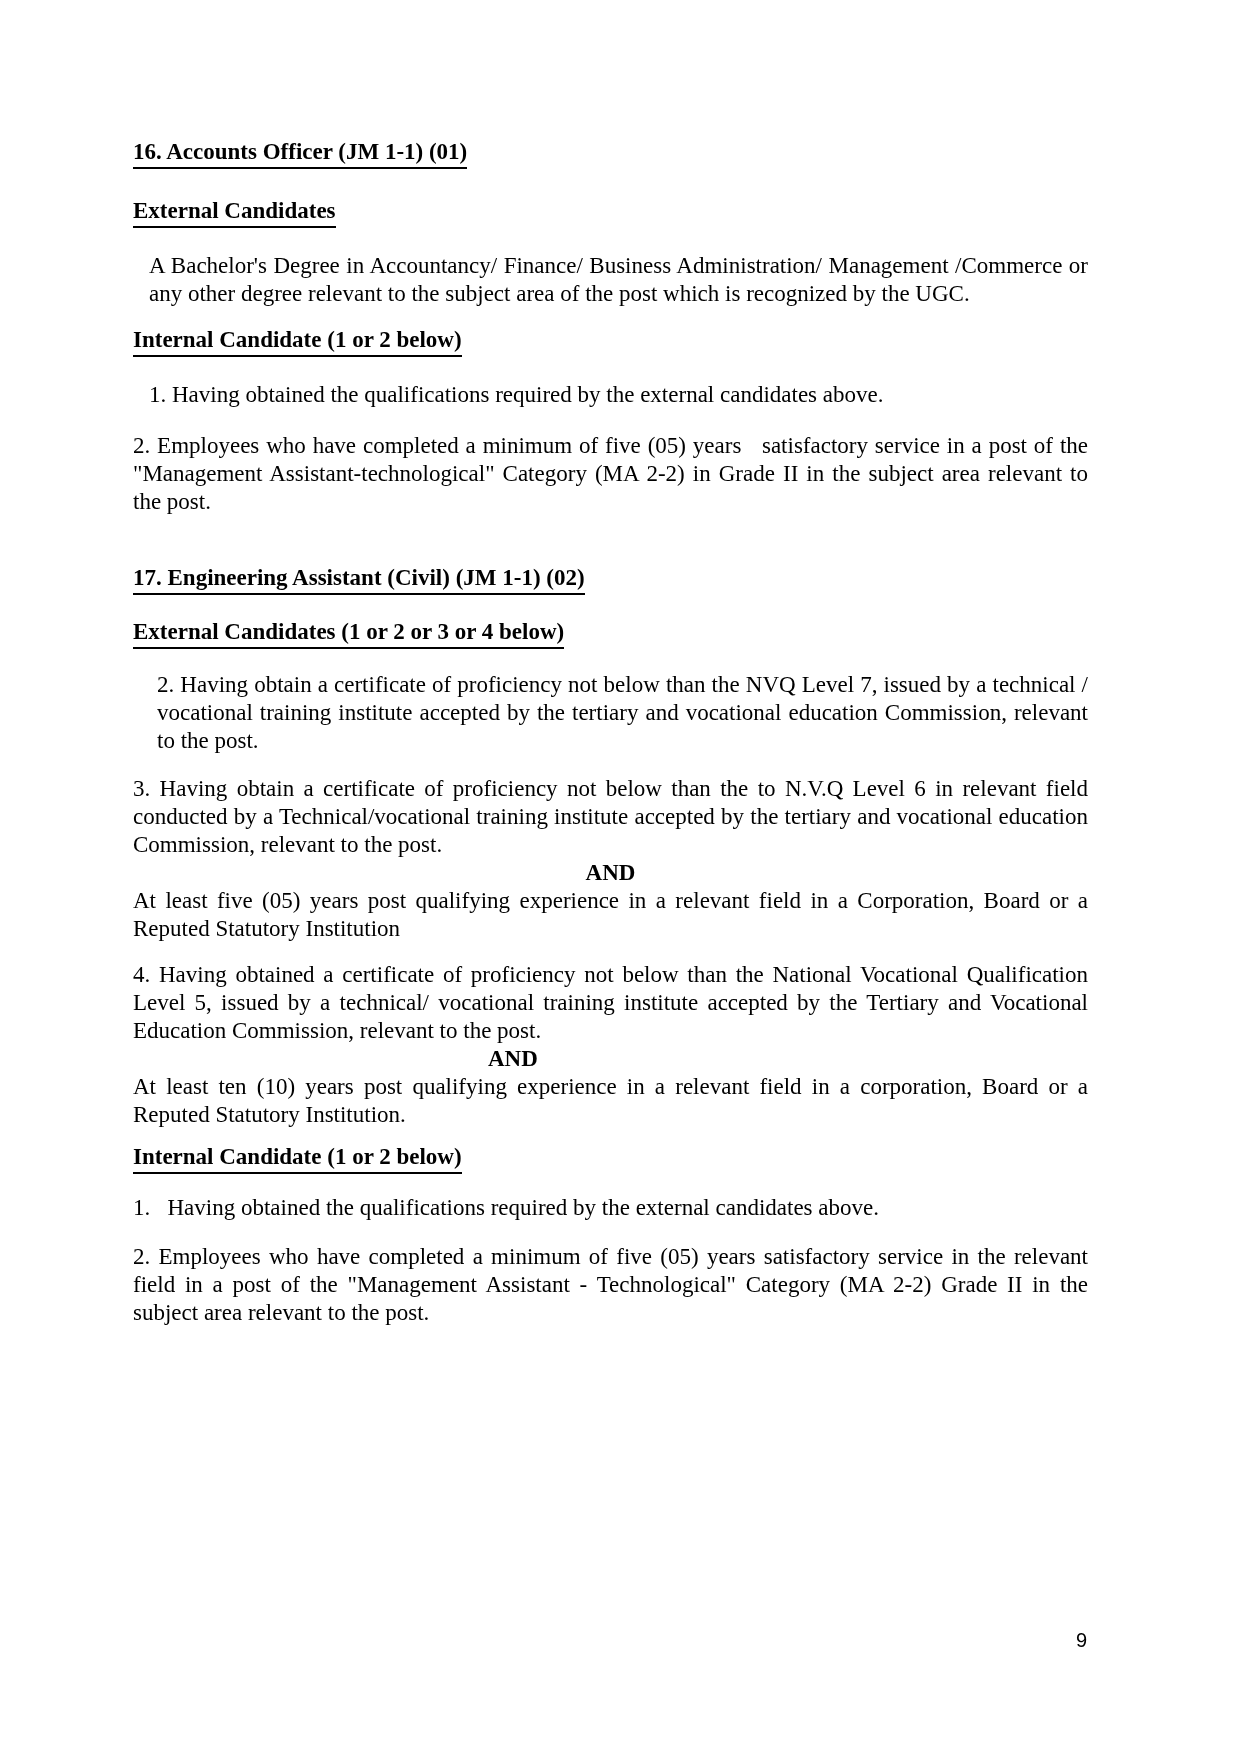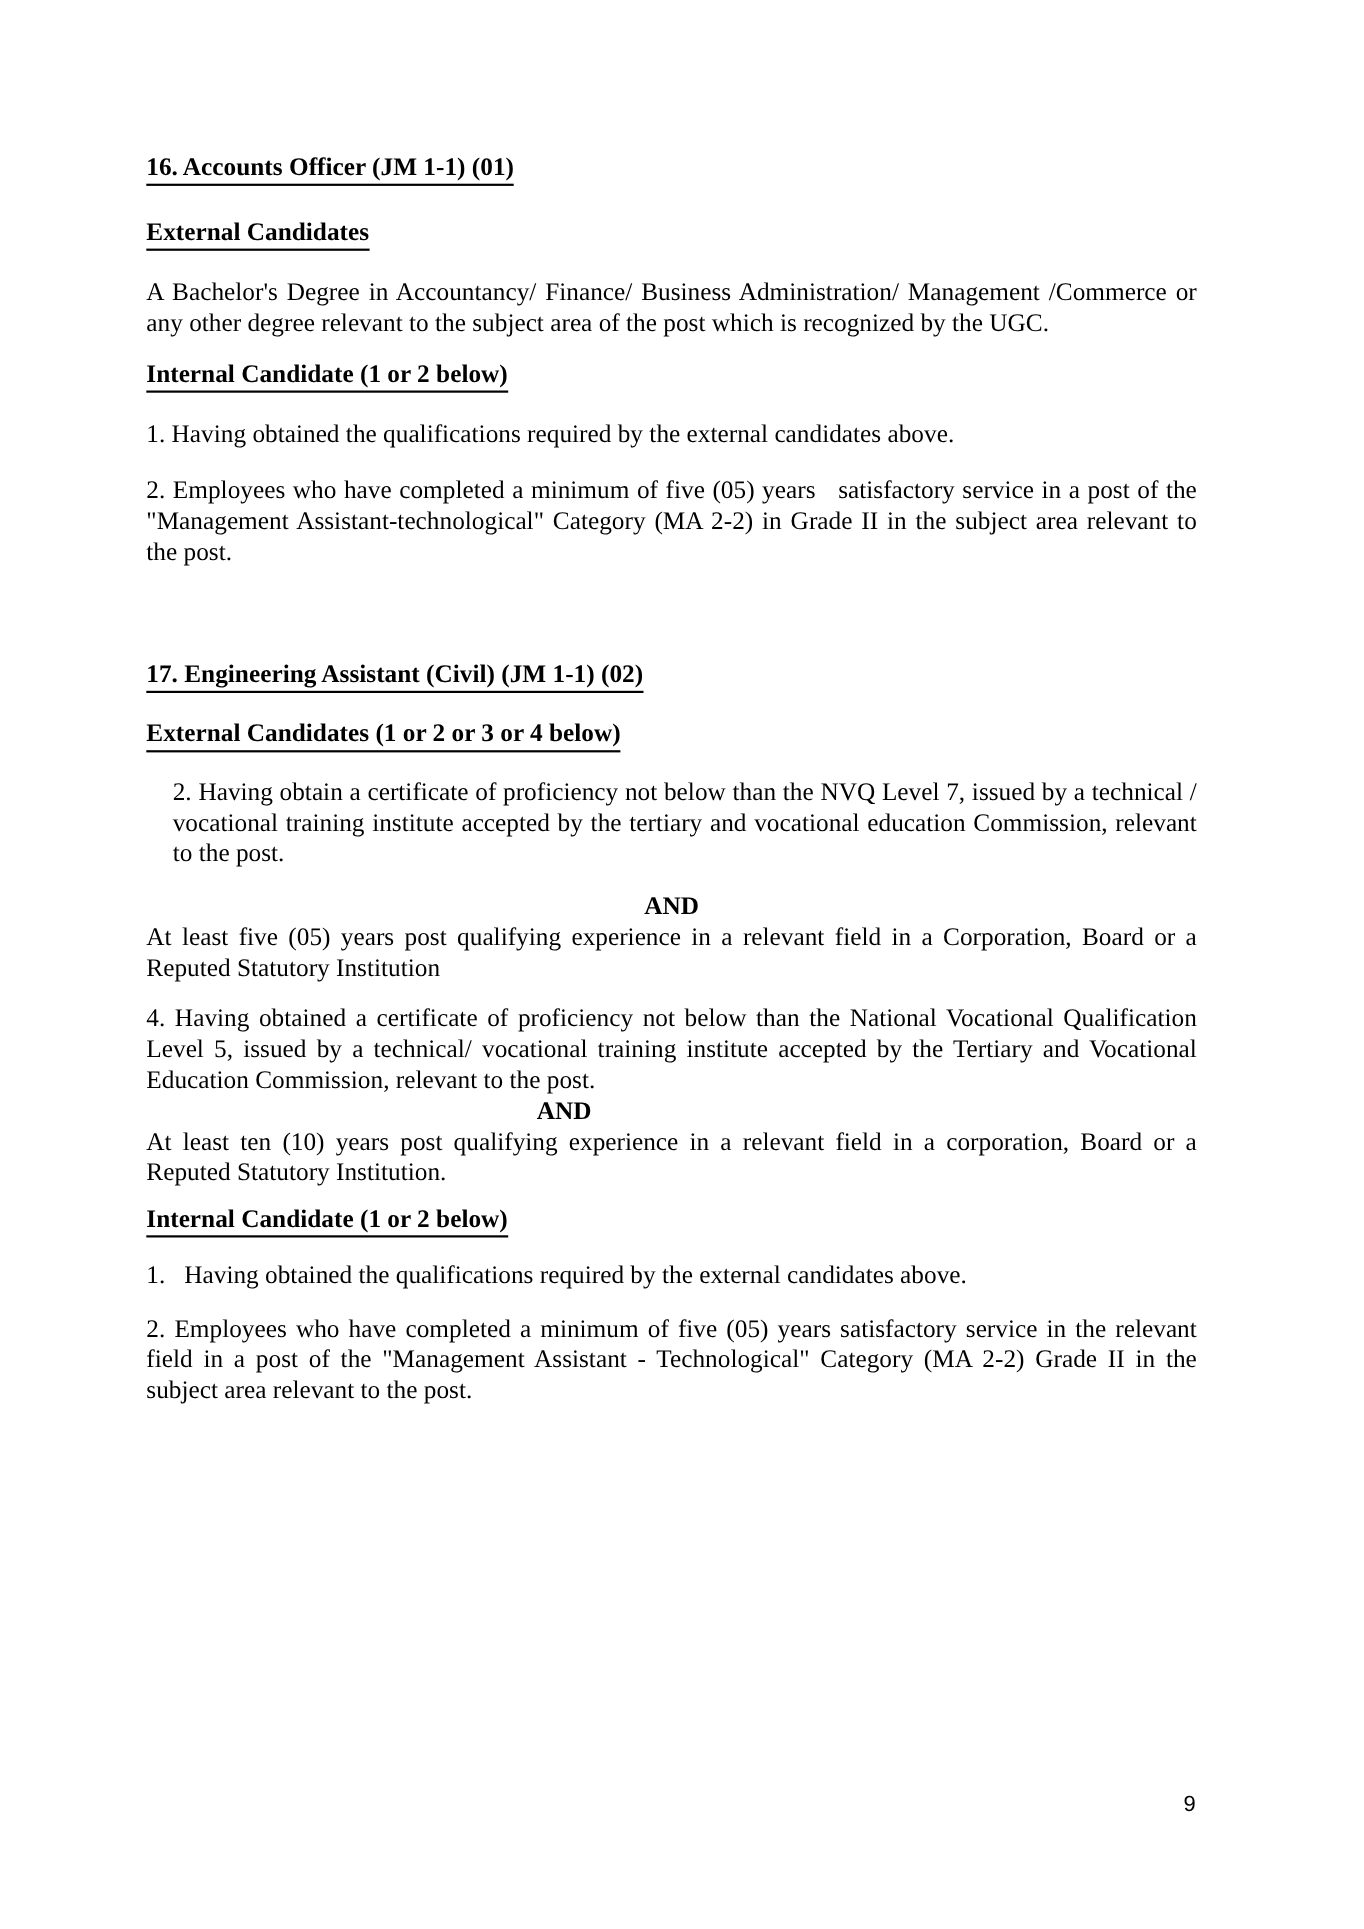--- a/index.html
+++ b/index.html
@@ -20,28 +20,28 @@
   .heading { font-weight: bold; }
   .heading .u {
     display: inline-block;
     border-bottom: 2px solid #000;
     padding-bottom: 1px;
   }
   .para { text-align: justify; margin: 0; }
   .and-center { font-weight: bold; text-align: center; margin: 0; }
   .and-offset { font-weight: bold; margin: 0 0 0 355px; }
   .mt26 { margin-top: 28px; }
-  .mt24 { margin-top: 24px; }
+  .mt24 { margin-top: 24px; margin-left: 16px; }
   .mt23 { margin-top: 23px; }
   .mt22 { margin-top: 22px; margin-left: 24px; }
   .mt21 { margin-top: 21px; }
   .mt20 { margin-top: 20px; }
   .mt18 { margin-top: 18px; }
   .mt14 { margin-top: 14px; }
-  .mt52 { margin-top: 83px; }
+  .mt52 { margin-top: 48px; }
   .page-number {
     position: absolute;
     left: 1076px; top: 1628px;
     font-family: "Liberation Sans", sans-serif;
     font-size: 20px;
     line-height: 24px;
   }
 </style>
 </head>
 <body>
@@ -72,20 +72,21 @@
     </div>
 
     <div class="heading mt23">
       <span class="u">External Candidates (1 or 2 or 3 or 4 below)</span>
     </div>
 
 
     <p class="para mt22">2. Having obtain a certificate of proficiency not below than the NVQ Level 7, issued by a technical / vocational training institute accepted by the tertiary and vocational education Commission, relevant to the post.</p>
 
     <div class="mt20">
+      <p class="para">3. Having obtain a certificate of proficiency not below than the to N.V.Q Level 6 in relevant field conducted by a Technical/vocational training institute accepted by the tertiary and vocational education Commission, relevant to the post.</p>
       <p class="and-center">AND</p>
       <p class="para">At least five (05) years post qualifying experience in a relevant field in a Corporation, Board or a Reputed Statutory Institution</p>
     </div>
 
     <div class="mt18">
       <p class="para">4. Having obtained a certificate of proficiency not below than the National Vocational Qualification Level 5, issued by a technical/ vocational training institute accepted by the Tertiary and Vocational Education Commission, relevant to the post.</p>
       <p class="and-offset">AND</p>
       <p class="para">At least ten (10) years post qualifying experience in a relevant field in a corporation, Board or a Reputed Statutory Institution.</p>
     </div>
 

